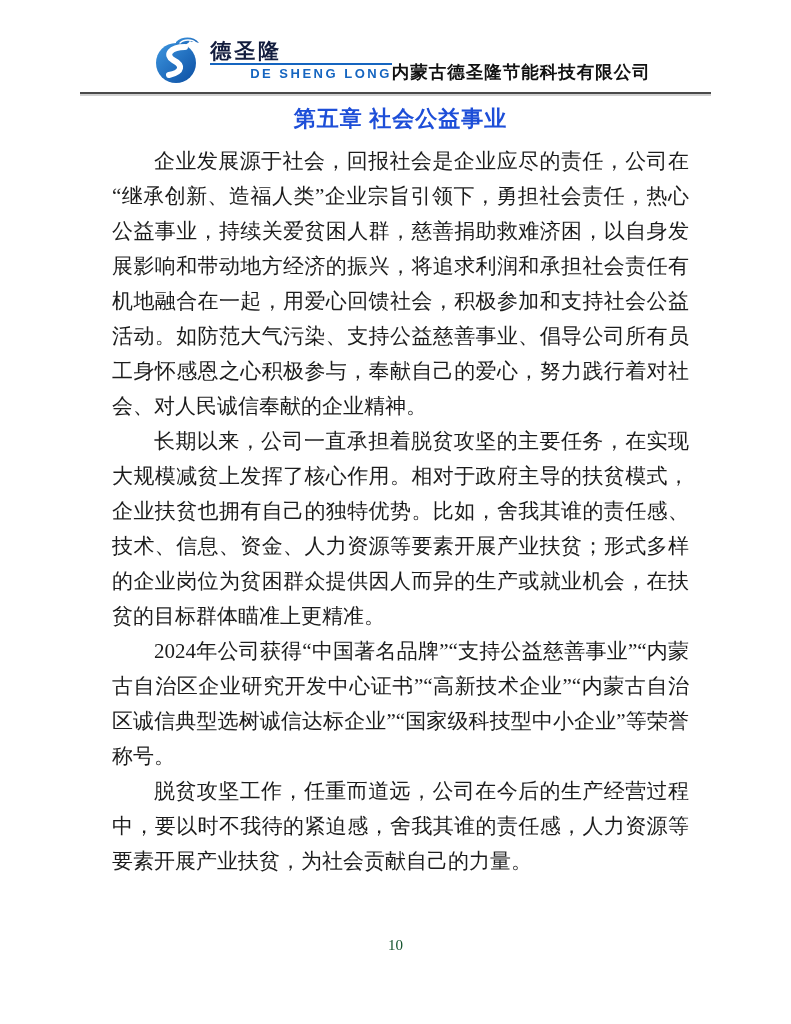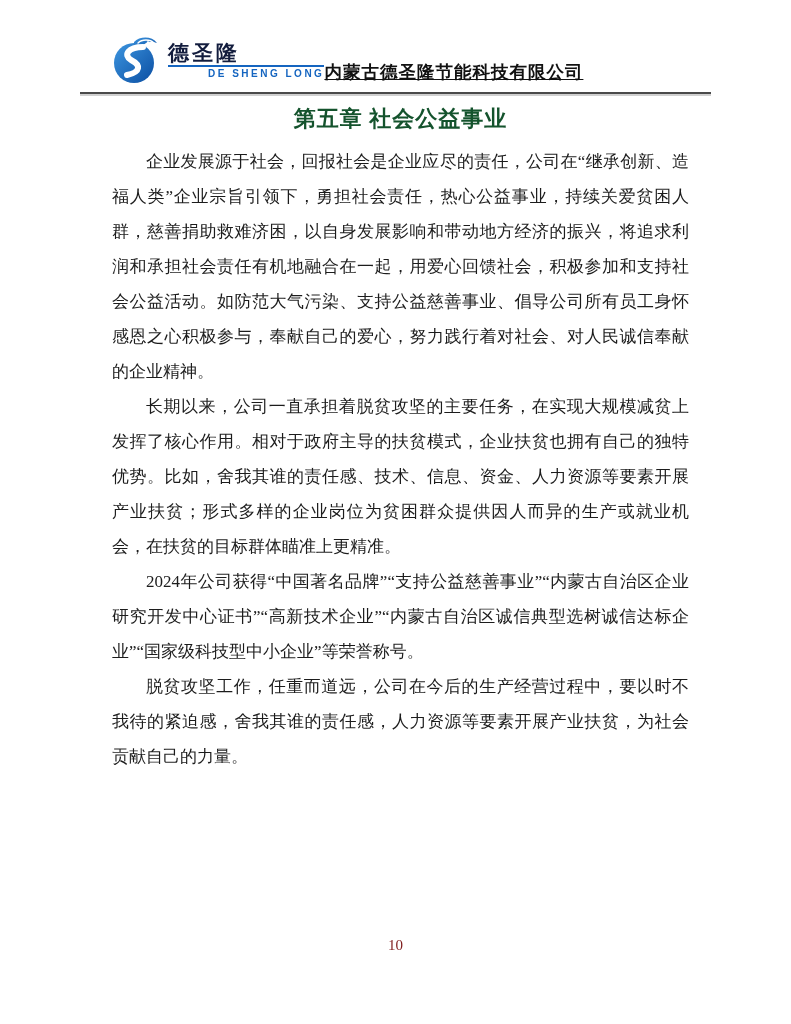--- a/index.html
+++ b/index.html
@@ -14,21 +14,21 @@
     background: #ffffff;
     overflow: hidden;
   }
 
   
   .header {
     position: absolute;
     top: 0; left: 80px; right: 80px;
     padding-top: 34px;
     display: flex;
-    justify-content: flex-start;
+    justify-content: center;
     align-items: flex-end;
     border-bottom: 2px solid #4a4a4a;
     box-shadow: 0 2px 0 rgba(120,120,120,0.35);
     padding-bottom: 6px;
   }
   .logo {
     display: flex;
     align-items: center;
     padding-left: 30px;
     gap: 6px;
@@ -44,69 +44,68 @@
   }
   .logo-rule {
     height: 2px;
     background: #1565c0;
     margin: 2px 0 2px 0;
     border: none;
   }
   .logo-en {
     font-family: "Liberation Sans", "DejaVu Sans", sans-serif;
     font-weight: bold;
-    font-size: 10px;
+    font-size: 13px;
     letter-spacing: 2.5px;
     color: #1565c0;
     margin-left: 40px;
   }
   .company-name {
     font-weight: bold;
     font-size: 17.5px;
     letter-spacing: 1px;
     color: #111111;
     padding-right: 18px;
     padding-bottom: 2px;
     white-space: nowrap;
-    text-decoration: underline;
   }
 
   
   .content {
     position: absolute;
     top: 104px;
     left: 112px;
     right: 102px;
   }
   .chapter-title {
     text-align: center;
     font-weight: bold;
     font-size: 22px;
     letter-spacing: 1px;
-    color: #14532d;
+    color: #1d4ed8;
     margin-bottom: 10px;
   }
   .body-text p {
-    font-size: 17px;
+    font-size: 21px;
     line-height: 35px;
     text-align: justify;
     text-indent: 2em;
     color: #1c1c1c;
   }
 
   
   .footer {
     position: absolute;
     left: 0; right: 0;
     top: 936px;
     text-align: center;
   }
   .page-number {
     font-size: 15px;
-    color: #7f1d1d;
+    color: #14532d;
   }
 </style>
 </head>
 <body>
 
 <div class="page">
 
   <div class="header">
     <div class="logo">
       <svg class="logo-icon" viewBox="0 0 52 52" xmlns="http://www.w3.org/2000/svg" aria-hidden="true">

